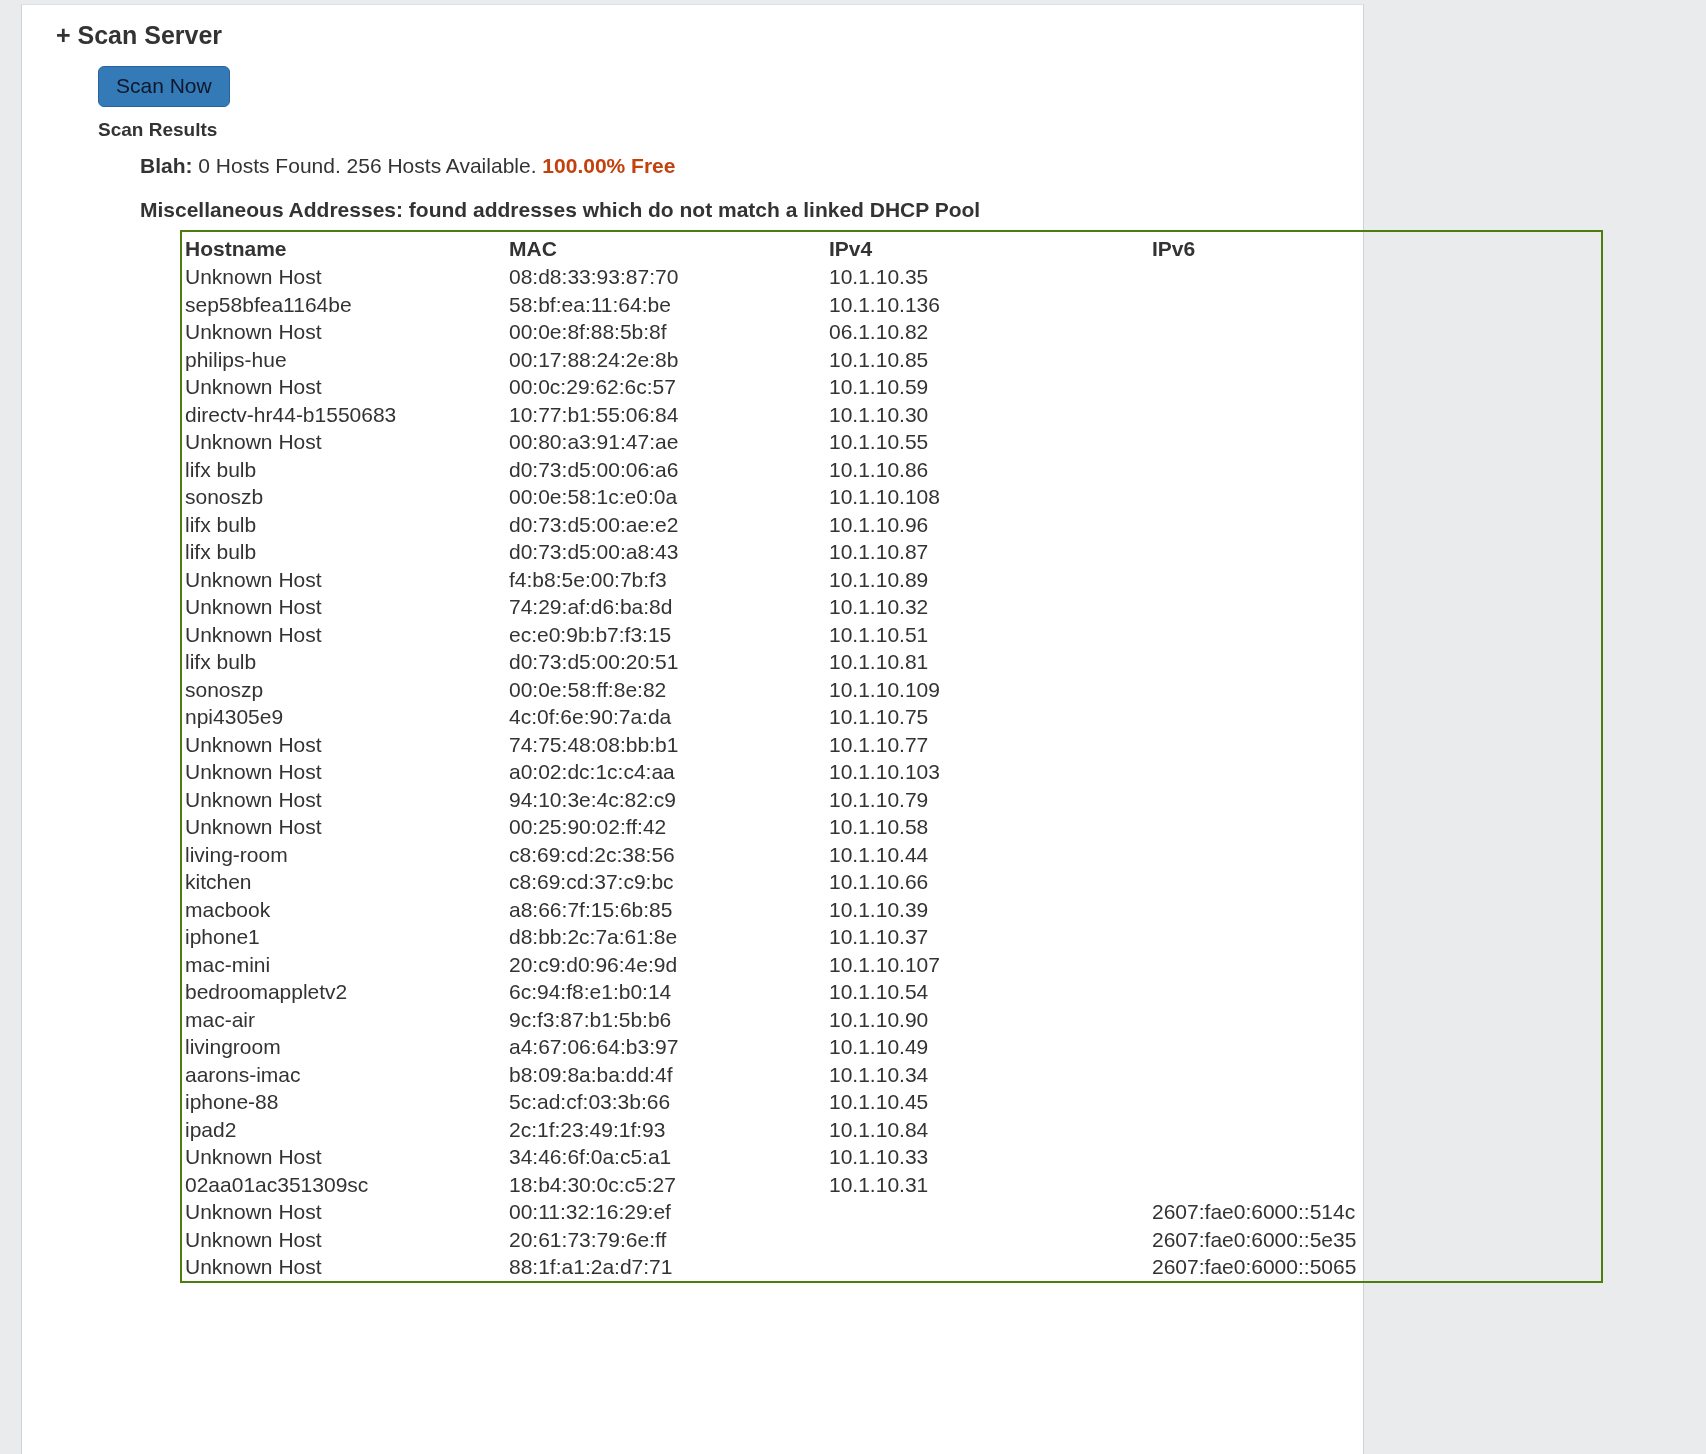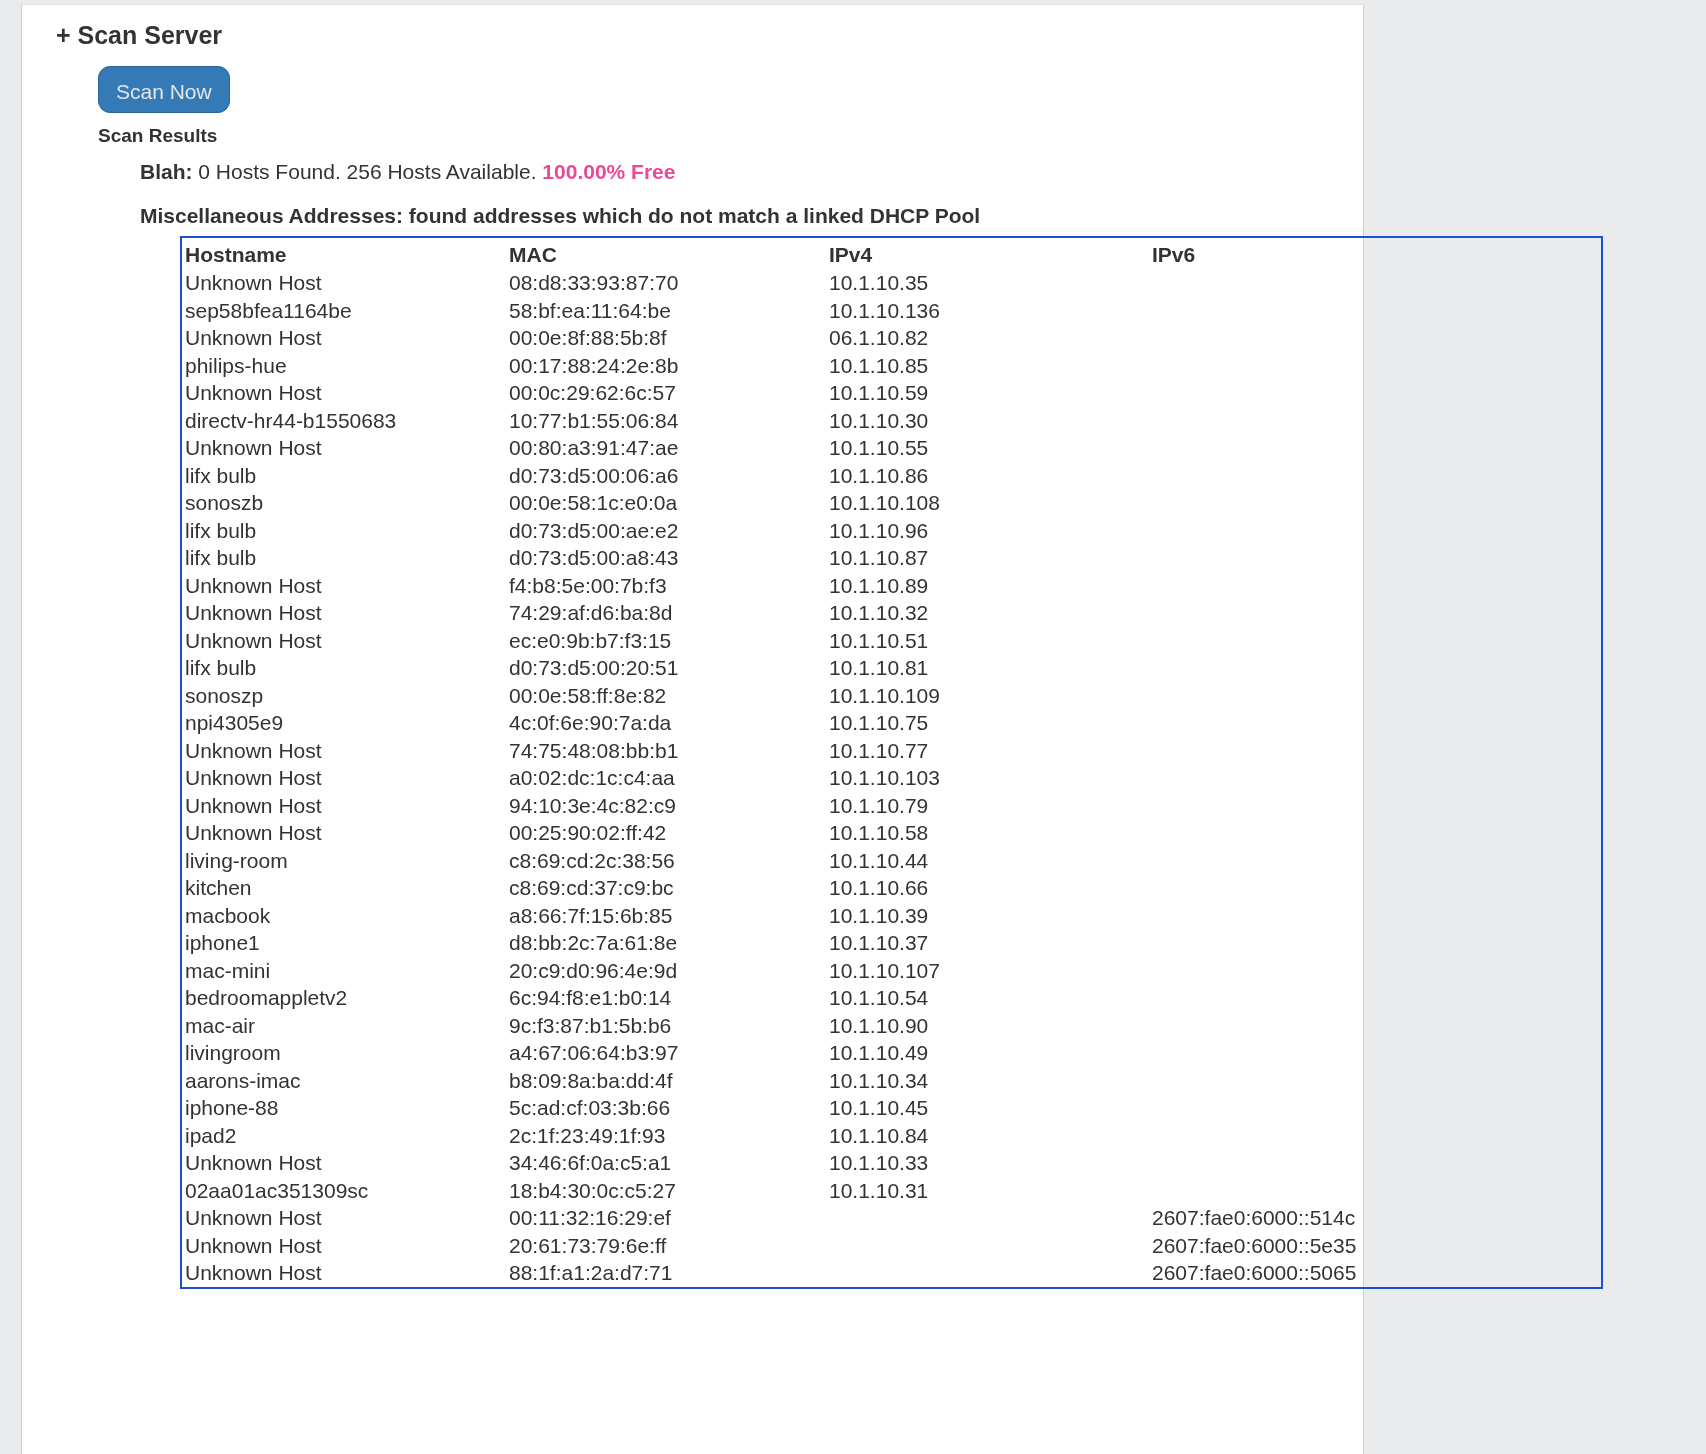--- a/index.html
+++ b/index.html
@@ -28,57 +28,57 @@
     margin: 16px 0 0 34px;
     font-size: 25px;
     font-weight: bold;
     color: #333333;
   }
   .scan-btn {
     display: inline-block;
     margin: 16px 0 0 76px;
     background: #337ab7;
     border: 1px solid #2a649e;
-    border-radius: 12px;
-    color: #e5e5e5;
+    border-radius: 6px;
+    color: #0f172a;
     font-family: "Liberation Sans", sans-serif;
     font-size: 21px;
-    padding: 13px 17px 8px 17px;
+    padding: 7px 17px 8px 17px;
     cursor: pointer;
   }
   .results-title {
     margin: 12px 0 0 76px;
     font-size: 19px;
     font-weight: bold;
     color: #333333;
   }
   .pool-line {
     margin: 11px 0 0 118px;
     font-size: 21px;
     line-height: 28px;
     color: #333333;
   }
   .pool-name { font-weight: bold; }
-  .free { color: #ec4899; font-weight: bold; }
+  .free { color: #c2410c; font-weight: bold; }
   .no-hosts {
     margin: 0 0 0 158px;
     font-size: 21px;
     line-height: 28px;
     font-weight: bold;
   }
   .misc-title {
     margin: 16px 0 0 118px;
     font-size: 21px;
     line-height: 28px;
     font-weight: bold;
   }
   table.results {
     margin: 6px 0 0 158px;
     width: 1421px;
-    border: 2px solid #1d4ed8;
+    border: 2px solid #4d7c0f;
     border-collapse: collapse;
     table-layout: fixed;
   }
   table.results th {
     text-align: left;
     font-size: 21px;
     font-weight: bold;
     padding: 3px 0 0 3px;
     line-height: 28px;
     white-space: nowrap;

